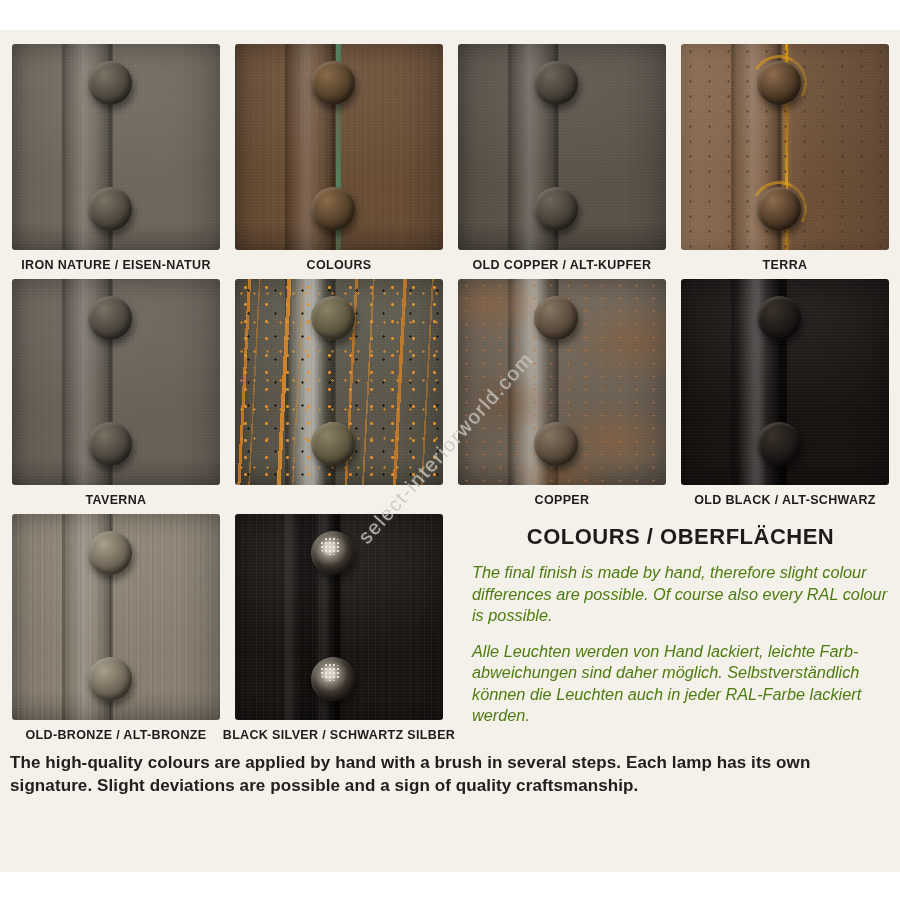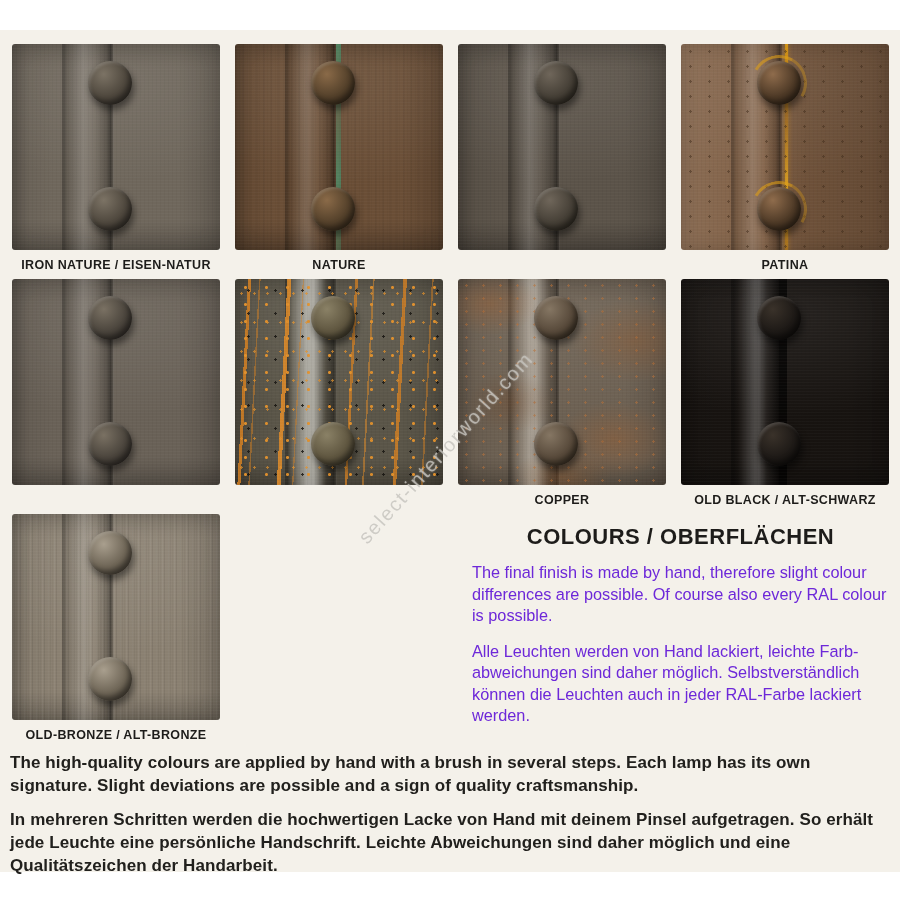--- a/index.html
+++ b/index.html
@@ -116,21 +116,21 @@
   .fx-black-silver .rivet{
       background:radial-gradient(circle at 42% 38%, #d8d2c6 0 12%, #8e887c 24%, #3a332b 50%, #16120e 92%);}
   .fx-black-silver .rivet::after{content:"";position:absolute;left:22%;top:14%;width:46%;height:40%;
       border-radius:50%;
       background-image:radial-gradient(circle, rgba(238,233,223,.9) 0 .8px, transparent 1px);
       background-size:4px 4px;}
   
   .info{grid-column:3 / 5;grid-row:3;padding-left:14px;}
   .info h2{margin:10px 0 12px;text-align:center;font-size:22px;font-weight:700;
     letter-spacing:.5px;color:#1d1c1a;}
-  .info p{margin:0 0 14px;font-size:16.3px;line-height:1.32;color:#6d28d9;}
+  .info p{margin:0 0 14px;font-size:16.3px;line-height:1.32;color:#4d7c0f;font-style:italic;}
   
   .footer{position:absolute;left:10px;top:722px;width:882px;}
   .footer p{margin:0 0 11px;font-size:17px;font-weight:700;line-height:1.35;
     letter-spacing:.1px;color:#21201d;}
   
   .watermark{
     position:absolute;left:446px;top:448px;z-index:20;pointer-events:none;white-space:nowrap;
     transform:translate(-50%,-50%) rotate(-48deg);
     font-size:20px;letter-spacing:1.6px;color:rgba(196,194,188,.8);
     text-shadow:0 0 2px rgba(255,255,255,.35);
@@ -158,58 +158,60 @@
   <figure class="tile fx-patina">
     <div class="photo" style="--base: #6a4e36; --rivet-hi: #8a6a48; --rivet-mid: #53402a; --rivet-dark: #2e2317; --accent: #4f8a66;">
       <div class="strip"></div>
       <div class="seam"></div>
       <div class="accent"></div>
       <div class="fx"></div>
       <div class="grain"></div>
       <div class="rivet top"></div>
       <div class="rivet bot"></div>
     </div>
-    <figcaption class="label">NATURE</figcaption>
+    <figcaption class="label">COLOURS</figcaption>
   </figure>
 
   <figure class="tile fx-old-copper">
     <div class="photo" style="--base: #5b5349; --rivet-hi: #6f665a; --rivet-mid: #453f36; --rivet-dark: #252119;">
       <div class="strip"></div>
       <div class="seam"></div>
 
       <div class="fx"></div>
       <div class="grain"></div>
       <div class="rivet top"></div>
       <div class="rivet bot"></div>
     </div>
+    <figcaption class="label">OLD COPPER / ALT-KUPFER</figcaption>
   </figure>
 
   <figure class="tile fx-terra">
     <div class="photo" style="--base: #7d5c41; --rivet-hi: #8f6c4c; --rivet-mid: #4d3926; --rivet-dark: #2a1f14; --accent: #d89612;">
       <div class="strip"></div>
       <div class="seam"></div>
       <div class="accent"></div>
       <div class="fx"></div>
       <div class="grain"></div>
       <div class="rivet top"></div>
       <div class="rivet bot"></div>
     </div>
-    <figcaption class="label">PATINA</figcaption>
+    <figcaption class="label">TERRA</figcaption>
   </figure>
 
   <figure class="tile fx-taverna">
     <div class="photo" style="--base: #696157; --rivet-hi: #7a7163; --rivet-mid: #4a443c; --rivet-dark: #272320;">
       <div class="strip"></div>
       <div class="seam"></div>
 
       <div class="fx"></div>
       <div class="grain"></div>
       <div class="rivet top"></div>
       <div class="rivet bot"></div>
     </div>
+    <figcaption class="label">TAVERNA</figcaption>
   </figure>
 
   <figure class="tile fx-steampunk">
     <div class="photo" style="--base: #5a5548; --rivet-hi: #8a8166; --rivet-mid: #5e553f; --rivet-dark: #2e2a1f; --accent: #d07c20;">
       <div class="strip"></div>
       <div class="seam"></div>
 
       <div class="fx"></div>
       <div class="grain"></div>
       <div class="rivet top"></div>
@@ -249,24 +251,35 @@
       <div class="seam"></div>
 
       <div class="fx"></div>
       <div class="grain"></div>
       <div class="rivet top"></div>
       <div class="rivet bot"></div>
     </div>
     <figcaption class="label">OLD-BRONZE / ALT-BRONZE</figcaption>
   </figure>
 
+  <figure class="tile fx-black-silver">
+    <div class="photo" style="--base: #191511; --rivet-hi: #d8d2c6; --rivet-mid: #4a4238; --rivet-dark: #0c0a08; --accent: #d8d2c6;">
+      <div class="strip"></div>
+      <div class="seam"></div>
+
+      <div class="fx"></div>
+      <div class="grain"></div>
+      <div class="rivet top"></div>
+      <div class="rivet bot"></div>
+    </div>
+    <figcaption class="label">BLACK SILVER / SCHWARTZ SILBER</figcaption>
+  </figure>
 <section class="info">
       <h2>COLOURS / OBERFLÄCHEN</h2>
       <p>The final finish is made by hand, therefore slight colour differences are possible. Of course also every RAL colour is possible.</p>
       <p>Alle Leuchten werden von Hand lackiert, leichte Farb­abweichungen sind daher möglich. Selbstverständlich können die Leuchten auch in jeder RAL-Farbe lackiert werden.</p>
     </section>
   </div>
   <div class="footer">
     <p>The high-quality colours are applied by hand with a brush in several steps. Each lamp has its own signature. Slight deviations are possible and a sign of quality craftsmanship.</p>
-    <p>In mehreren Schritten werden die hochwertigen Lacke von Hand mit deinem Pinsel aufgetragen. So erhält jede Leuchte eine persönliche Handschrift. Leichte Abweichungen sind daher möglich und eine Qualitätszeichen der Handarbeit.</p>
   </div>
 </div>
 <div class="watermark">select-interiorworld.com</div>
 
 </body></html>

